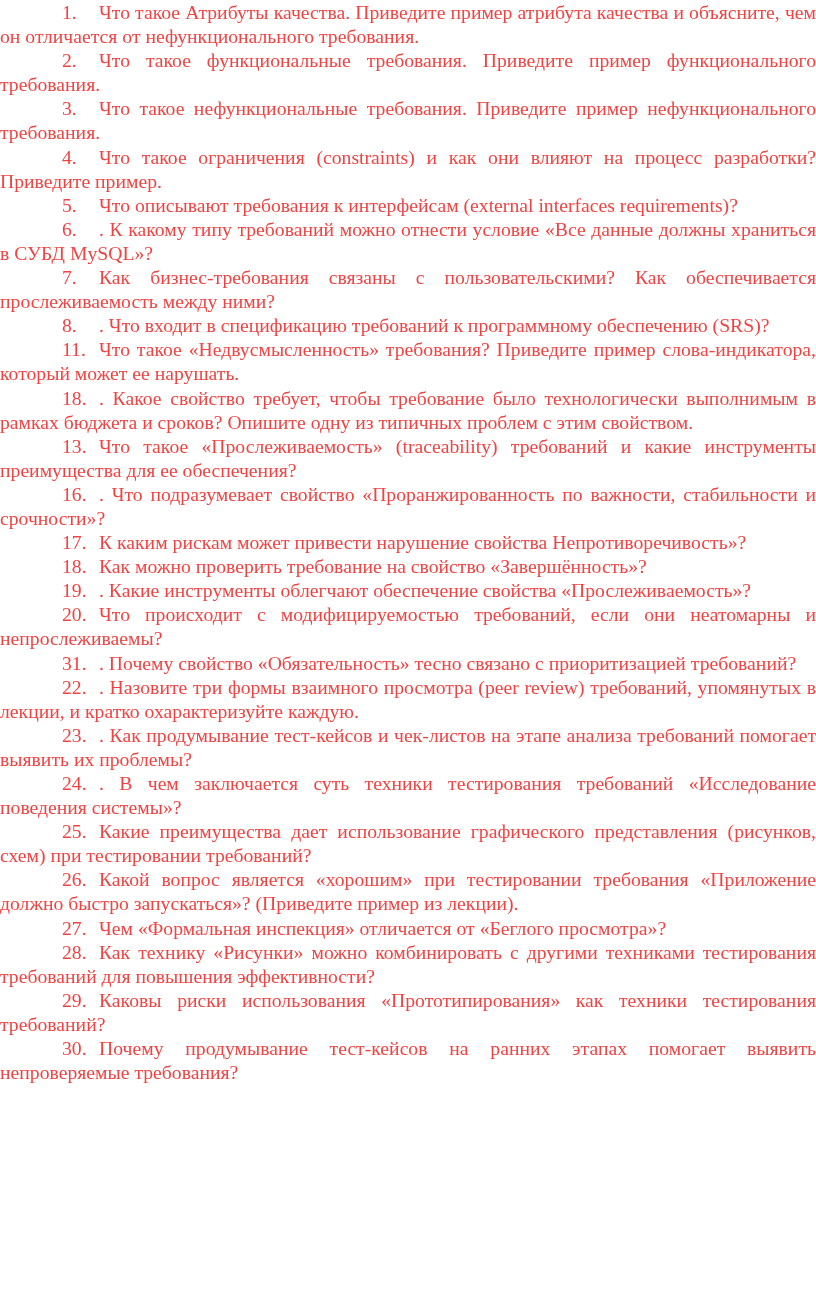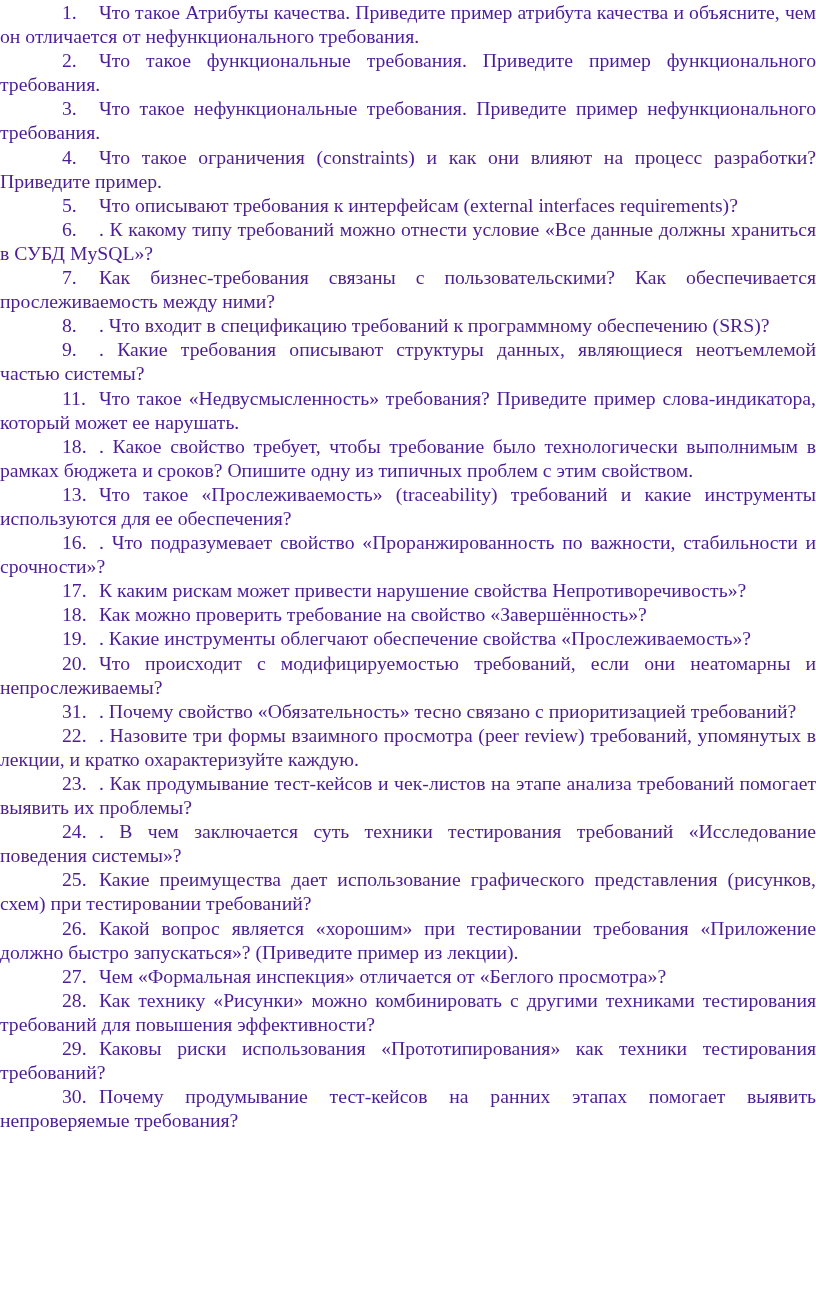--- a/index.html
+++ b/index.html
@@ -9,21 +9,21 @@
   }
   body {
     width: 816px;
     height: 1302px;
     overflow: hidden;
   }
   .page {
     width: 816px;
     height: 1302px;
     background: #ffffff;
-    color: #4c1d95;
+    color: #ef4444;
     font-family: "Liberation Serif", "DejaVu Serif", serif;
     font-size: 19.7px;
     line-height: 24.1px;
     box-sizing: border-box;
   }
   .q {
     margin: 0;
     padding: 0;
     text-align: justify;
     text-indent: 62px;
@@ -51,28 +51,27 @@
   <p class="q"><span class="q-num">4.</span><span class="q-text">Что такое ограничения (constraints) и как они влияют на процесс разработки? Приведите пример.</span></p>
 
   <p class="q"><span class="q-num">5.</span><span class="q-text">Что описывают требования к интерфейсам (external interfaces requirements)?</span></p>
 
   <p class="q"><span class="q-num">6.</span><span class="q-text">. К какому типу требований можно отнести условие «Все данные должны храниться в СУБД MySQL»?</span></p>
 
   <p class="q"><span class="q-num">7.</span><span class="q-text">Как бизнес-требования связаны с пользовательскими? Как обеспечивается прослеживаемость между ними?</span></p>
 
   <p class="q"><span class="q-num">8.</span><span class="q-text">. Что входит в спецификацию требований к программному обеспечению (SRS)?</span></p>
 
-  <p class="q"><span class="q-num">9.</span><span class="q-text">. Какие требования описывают структуры данных, являющиеся неотъемлемой частью системы?</span></p>
 
 
   <p class="q"><span class="q-num">11.</span><span class="q-text">Что такое «Недвусмысленность» требования? Приведите пример слова-индикатора, который может ее нарушать.</span></p>
 
   <p class="q"><span class="q-num">18.</span><span class="q-text">. Какое свойство требует, чтобы требование было технологически выполнимым в рамках бюджета и сроков? Опишите одну из типичных проблем с этим свойством.</span></p>
 
-  <p class="q"><span class="q-num">13.</span><span class="q-text">Что такое «Прослеживаемость» (traceability) требований и какие инструменты используются для ее обеспечения?</span></p>
+  <p class="q"><span class="q-num">13.</span><span class="q-text">Что такое «Прослеживаемость» (traceability) требований и какие инструменты преимущества для ее обеспечения?</span></p>
 
 
 
   <p class="q"><span class="q-num">16.</span><span class="q-text">. Что подразумевает свойство «Проранжированность по важности, стабильности и срочности»?</span></p>
 
   <p class="q"><span class="q-num">17.</span><span class="q-text">К каким рискам может привести нарушение свойства Непротиворечивость»?</span></p>
 
   <p class="q"><span class="q-num">18.</span><span class="q-text">Как можно проверить требование на свойство «Завершённость»?</span></p>
 
   <p class="q"><span class="q-num">19.</span><span class="q-text">. Какие инструменты облегчают обеспечение свойства «Прослеживаемость»?</span></p>

